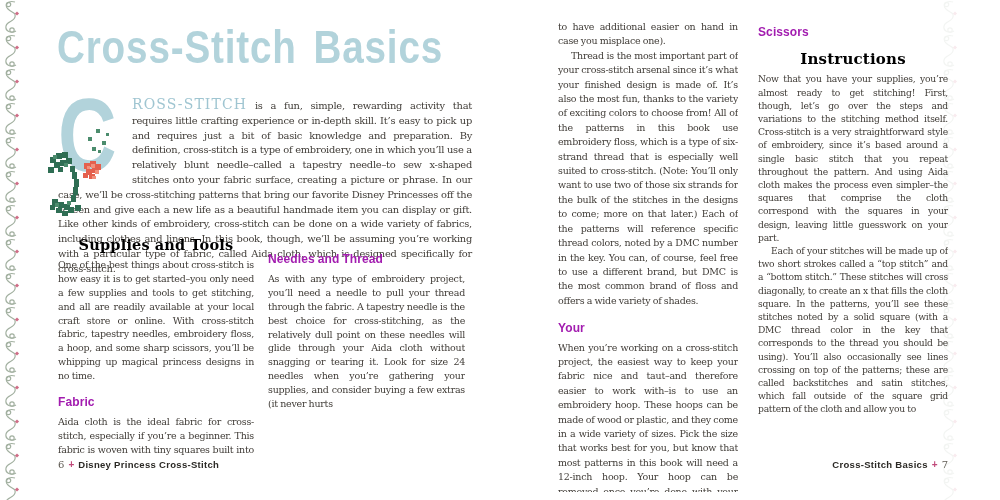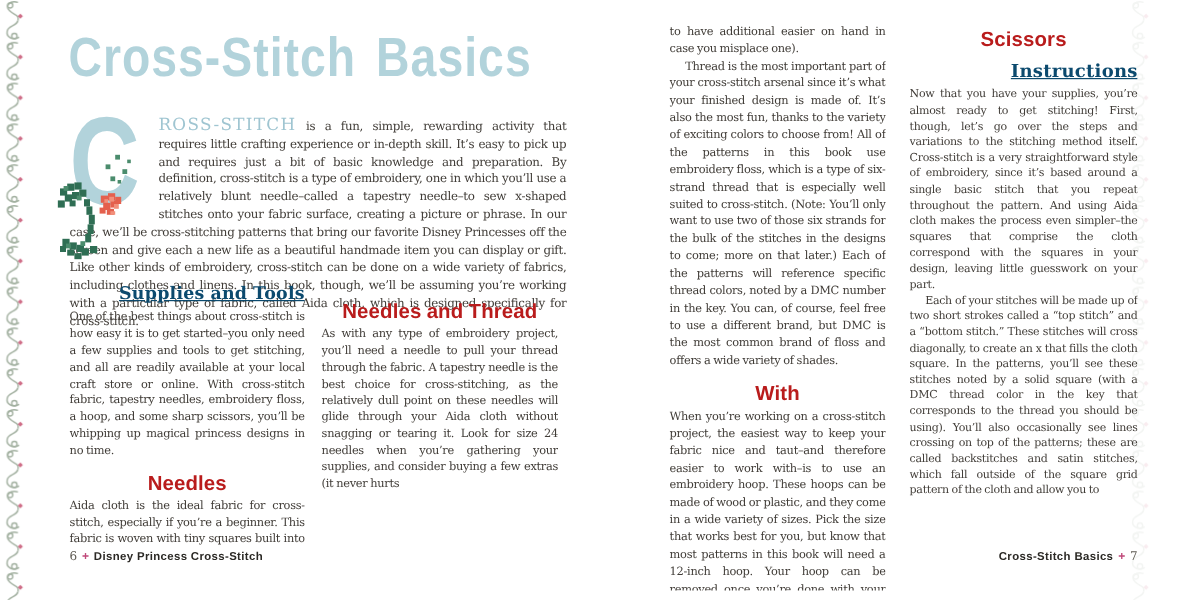--- a/index.html
+++ b/index.html
@@ -33,24 +33,24 @@
   .col{position:absolute;text-align:justify;font-size:9.5px;line-height:13.9px;
        letter-spacing:-0.25px;word-spacing:-0.4px;overflow:hidden;}
   .col p{margin:0;}
   .col p.indent{text-indent:13px;}
   .lcol1{left:42px;top:238px;width:196px;height:218px;margin-left:16px;}
   .lcol2{left:268px;top:240px;width:197px;height:216px;}
   .rcol1{left:558px;top:20px;width:180px;height:472px;line-height:14.4px;}
   .rcol2{left:758px;top:26px;width:190px;height:432px;font-size:9.2px;line-height:13.2px;}
 
   h2.serif-head{font-family:"DejaVu Serif", serif;font-weight:bold;
-       font-size:14.5px;letter-spacing:0.2px;color:#0c4a6e;margin:0 0 6px 0;
-       text-align:right;text-decoration:underline;}
+       font-size:14.5px;letter-spacing:0.2px;color:#000000;margin:0 0 6px 0;
+       text-align:center;}
   h3.sans-head{font-family:"Liberation Sans", sans-serif;font-weight:bold;
-       font-size:17px;color:#b91c1c;margin:13px 0 5px 0;text-align:center;
+       font-size:12px;color:#a21caf;margin:13px 0 5px 0;text-align:left;
        letter-spacing:0.1px;}
   h3.first{margin-top:0;}
   h2.first{margin-top:0;}
   .rcol2 h2.serif-head{font-size:15px;margin-top:14px;}
 
   
   .footer{position:absolute;top:459px;font-size:9.5px;white-space:nowrap;}
   .footer-left{left:58px;}
   .footer-right{right:52px;}
   .pagenum{color:#5f5b53;font-size:10px;}
@@ -152,37 +152,37 @@
             <rect x="44" y="57" width="4" height="3"></rect>
         </g>
       </svg>
     </span>
     <span class="lead">ROSS-STITCH</span><span> is a fun, simple, rewarding activity that requires little crafting experience or in-depth skill. It’s easy to pick up and requires just a bit of basic knowledge and preparation. By definition, cross-stitch is a type of embroidery, one in which you’ll use a relatively blunt needle–called a tapestry needle–to sew x-shaped stitches onto your fabric surface, creating a picture or phrase. In our case, we’ll be cross-stitching patterns that bring our favorite Disney Princesses off the screen and give each a new life as a beautiful handmade item you can display or gift. Like other kinds of embroidery, cross-stitch can be done on a wide variety of fabrics, including clothes and linens. In this book, though, we’ll be assuming you’re working with a particular type of fabric, called Aida cloth, which is designed specifically for cross-stitch.</span>
   </div>
 
   <div class="col lcol1">
     <h2 class="serif-head first">Supplies and Tools</h2>
     <p>One of the best things about cross-stitch is how easy it is to get started–you only need a few supplies and tools to get stitching, and all are readily available at your local craft store or online. With cross-stitch fabric, tapestry needles, embroidery floss, a hoop, and some sharp scissors, you’ll be whipping up magical princess designs in no time.</p>
-    <h3 class="sans-head">Needles</h3>
+    <h3 class="sans-head">Fabric</h3>
     <p>Aida cloth is the ideal fabric for cross-stitch, especially if you’re a beginner. This fabric is woven with tiny squares built into it that serve as a guide for where each of your stitches should</p>
   </div>
 
   <div class="col lcol2">
     <h3 class="sans-head">Needles and Thread</h3>
     <p>As with any type of embroidery project, you’ll need a needle to pull your thread through the fabric. A tapestry needle is the best choice for cross-stitching, as the relatively dull point on these needles will glide through your Aida cloth without snagging or tearing it. Look for size 24 needles when you’re gathering your supplies, and consider buying a few extras (it never hurts</p>
   </div>
 
   <div class="footer footer-left">
     <span class="pagenum">6</span><span class="plus">+</span><span class="book-name">Disney Princess Cross-Stitch</span>
   </div>
 
   <div class="col rcol1">
     <p>to have additional easier on hand in case you misplace one).</p>
     <p class="indent">Thread is the most important part of your cross-stitch arsenal since it’s what your finished design is made of. It’s also the most fun, thanks to the variety of exciting colors to choose from! All of the patterns in this book use embroidery floss, which is a type of six-strand thread that is especially well suited to cross-stitch. (Note: You’ll only want to use two of those six strands for the bulk of the stitches in the designs to come; more on that later.) Each of the patterns will reference specific thread colors, noted by a DMC number in the key. You can, of course, feel free to use a different brand, but DMC is the most common brand of floss and offers a wide variety of shades.</p>
-    <h3 class="sans-head">With</h3>
+    <h3 class="sans-head">Your</h3>
     <p>When you’re working on a cross-stitch project, the easiest way to keep your fabric nice and taut–and therefore easier to work with–is to use an embroidery hoop. These hoops can be made of wood or plastic, and they come in a wide variety of sizes. Pick the size that works best for you, but know that most patterns in this book will need a 12-inch hoop. Your hoop can be removed once you’re done with your project, or you can finish your design right on the hoop and display your finished piece in the round “frame.”</p>
   </div>
 
   <div class="col rcol2">
     <h3 class="sans-head first">Scissors</h3>
     <h2 class="serif-head">Instructions</h2>
     <p>Now that you have your supplies, you’re almost ready to get stitching! First, though, let’s go over the steps and variations to the stitching method itself. Cross-stitch is a very straightforward style of embroidery, since it’s based around a single basic stitch that you repeat throughout the pattern. And using Aida cloth makes the process even simpler–the squares that comprise the cloth correspond with the squares in your design, leaving little guesswork on your part.</p>
     <p class="indent">Each of your stitches will be made up of two short strokes called a “top stitch” and a “bottom stitch.” These stitches will cross diagonally, to create an x that fills the cloth square. In the patterns, you’ll see these stitches noted by a solid square (with a DMC thread color in the key that corresponds to the thread you should be using). You’ll also occasionally see lines crossing on top of the patterns; these are called backstitches and satin stitches, which fall outside of the square grid pattern of the cloth and allow you to</p>
   </div>
 

